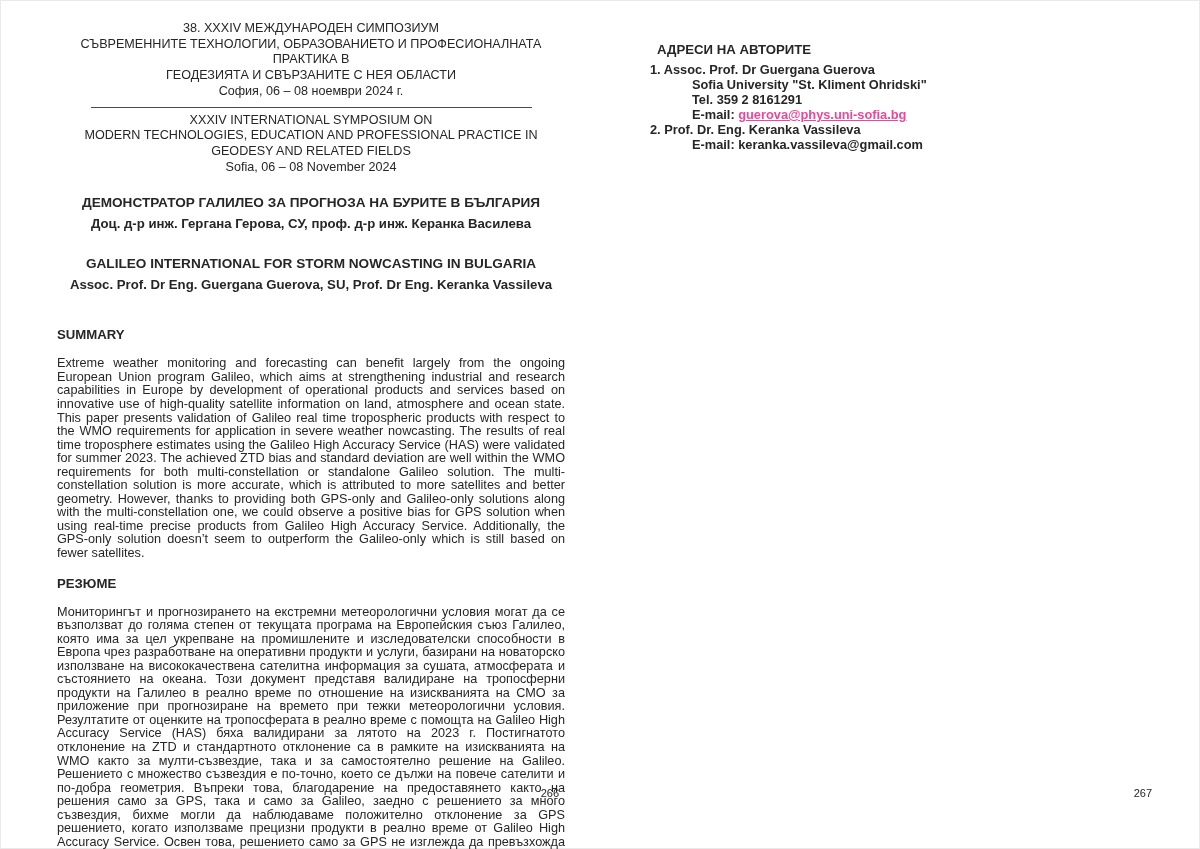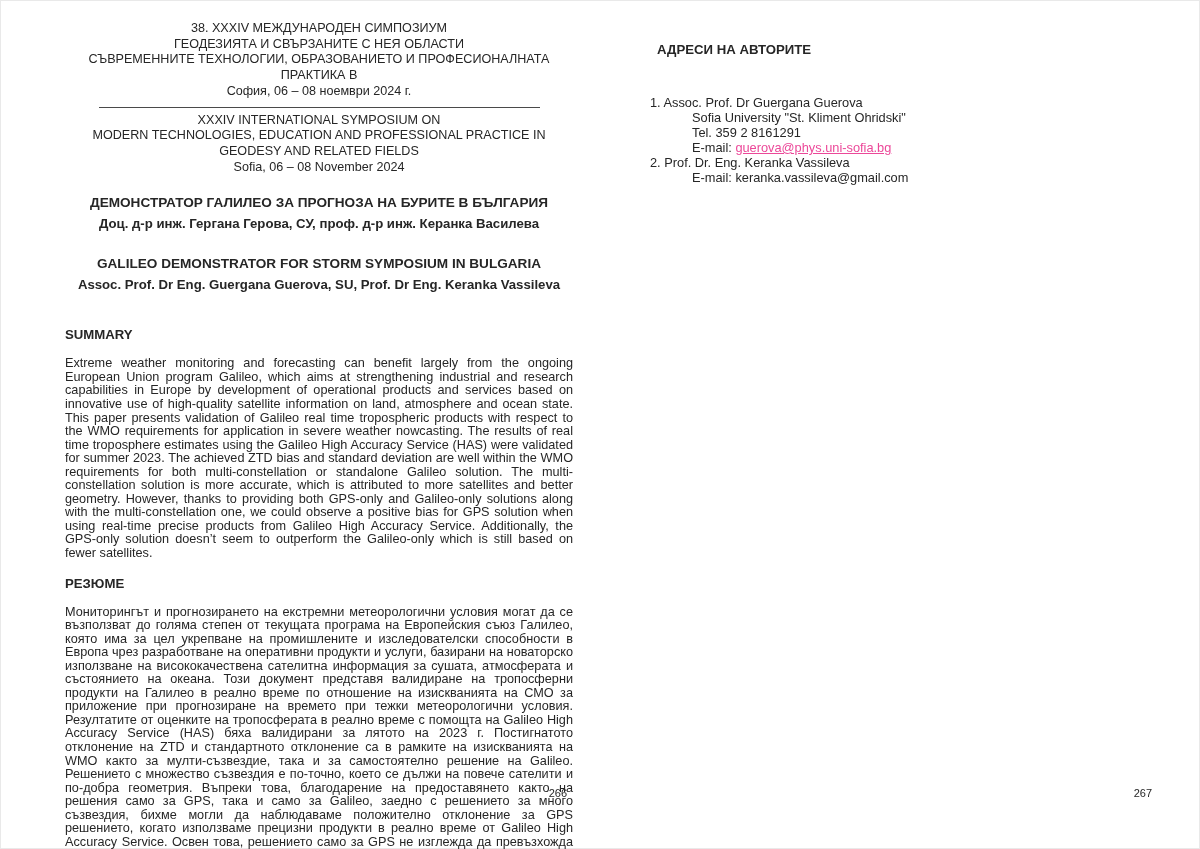--- a/index.html
+++ b/index.html
@@ -7,21 +7,21 @@
   body {
     background:#ffffff;
     font-family:"Liberation Sans", sans-serif;
     color:#262626;
     position:relative;
     overflow:hidden;
   }
   .frame { position:absolute; inset:0; border:1px solid #e9e9e9; pointer-events:none; }
 
   .page { position:absolute; top:0; height:849px; }
-  .page-left  { left:65px;  width:508px; }
+  .page-left  { left:57px;  width:508px; }
   .page-right { left:650px; width:508px; }
 
   
   .hdr { text-align:center; font-size:12.6px; line-height:15.7px; }
   .hdr-bg { margin-top:21px; }
   .hdr-rule {
     width:441px; margin:7px auto 5px auto;
     border:none; border-top:1.4px solid #4a4a4a; height:0;
   }
 
@@ -42,54 +42,54 @@
   }
 
   
   .page-num {
     position:absolute; top:787px; right:6px;
     font-size:11px;
   }
 
   
   .addr-heading { font-weight:bold; font-size:13.2px; margin-top:42px; padding-left:7px; }
-  .addr-list { margin-top:38px; font-size:12.8px; line-height:15px; }
+  .addr-list { margin-top:5px; font-size:12.8px; line-height:15px;font-weight:bold; }
   .addr-number-line {}
   .addr-indent { padding-left:42px; }
   .email-link {
     color:#ec4899; text-decoration:underline; cursor:pointer;
   }
 </style>
 </head>
 <body>
 
 <div class="frame"></div>
 
 <div class="page page-left">
 
   <div class="hdr hdr-bg">
     <div>38. XXXIV МЕЖДУНАРОДЕН СИМПОЗИУМ</div>
+    <div>СЪВРЕМЕННИТЕ ТЕХНОЛОГИИ, ОБРАЗОВАНИЕТО И ПРОФЕСИОНАЛНАТА ПРАКТИКА В</div>
     <div>ГЕОДЕЗИЯТА И СВЪРЗАНИТЕ С НЕЯ ОБЛАСТИ</div>
-    <div>СЪВРЕМЕННИТЕ ТЕХНОЛОГИИ, ОБРАЗОВАНИЕТО И ПРОФЕСИОНАЛНАТА ПРАКТИКА В</div>
     <div>София, 06 – 08 ноември 2024 г.</div>
   </div>
 
   <hr class="hdr-rule">
 
   <div class="hdr">
     <div>XXXIV INTERNATIONAL SYMPOSIUM ON</div>
     <div>MODERN TECHNOLOGIES, EDUCATION AND PROFESSIONAL PRACTICE IN</div>
     <div>GEODESY AND RELATED FIELDS</div>
     <div>Sofia, 06 – 08 November 2024</div>
   </div>
 
   <div class="title-line title-bg">ДЕМОНСТРАТОР ГАЛИЛЕО ЗА ПРОГНОЗА НА БУРИТЕ В БЪЛГАРИЯ</div>
   <div class="authors-line">Доц. д-р инж. Гергана Герова, СУ, проф. д-р инж. Керанка Василева</div>
 
-  <div class="title-line title-en">GALILEO DEMONSTRATOR FOR STORM SYMPOSIUM IN BULGARIA</div>
+  <div class="title-line title-en">GALILEO INTERNATIONAL FOR STORM NOWCASTING IN BULGARIA</div>
   <div class="authors-line">Assoc. Prof. Dr Eng. Guergana Guerova, SU,  Prof. Dr Eng. Keranka Vassileva</div>
 
   <div class="sec-heading">SUMMARY</div>
   <div class="para">Extreme weather monitoring and forecasting can benefit largely from the ongoing European Union program Galileo, which aims at strengthening industrial and research capabilities in Europe by development of operational products and services based on innovative use of high-quality satellite information on land, atmosphere and ocean state. This paper presents validation of Galileo real time tropospheric products with respect to the WMO requirements for application in severe weather nowcasting. The results of real time troposphere estimates using the Galileo High Accuracy Service (HAS) were validated for summer 2023. The achieved ZTD bias and standard deviation are well within the WMO requirements for both multi-constellation or standalone Galileo solution. The multi-constellation solution is more accurate, which is attributed to more satellites and better geometry. However, thanks to providing both GPS-only and Galileo-only solutions along with the multi-constellation one, we could observe a positive bias for GPS solution when using real-time precise products from Galileo High Accuracy Service. Additionally, the GPS-only solution doesn’t seem to outperform the Galileo-only which is still based on fewer satellites.</div>
 
   <div class="sec-heading resume">РЕЗЮМЕ</div>
   <div class="para">Мониторингът и прогнозирането на екстремни метеорологични условия могат да се възползват до голяма степен от текущата програма на Европейския съюз Галилео, която има за цел укрепване на промишлените и изследователски способности в Европа чрез разработване на оперативни продукти и услуги, базирани на новаторско използване на висококачествена сателитна информация за сушата, атмосферата и състоянието на океана. Този документ представя валидиране на тропосферни продукти на Галилео в реално време по отношение на изискванията на СМО за приложение при прогнозиране на времето при тежки метеорологични условия. Резултатите от оценките на тропосферата в реално време с помощта на Galileo High Accuracy Service (HAS) бяха валидирани за лятото на 2023 г. Постигнатото отклонение на ZTD и стандартното отклонение са в рамките на изискванията на WMO както за мулти-съзвездие, така и за самостоятелно решение на Galileo. Решението с множество съзвездия е по-точно, което се дължи на повече сателити и по-добра геометрия. Въпреки това, благодарение на предоставянето както на решения само за GPS, така и само за Galileo, заедно с решението за много съзвездия, бихме могли да наблюдаваме положително отклонение за GPS решението, когато използваме прецизни продукти в реално време от Galileo High Accuracy Service. Освен това, решението само за GPS не изглежда да превъзхожда само Galileo, което все още се основава на по-малко сателити.</div>
 
   <div class="page-num">266</div>
 </div>

